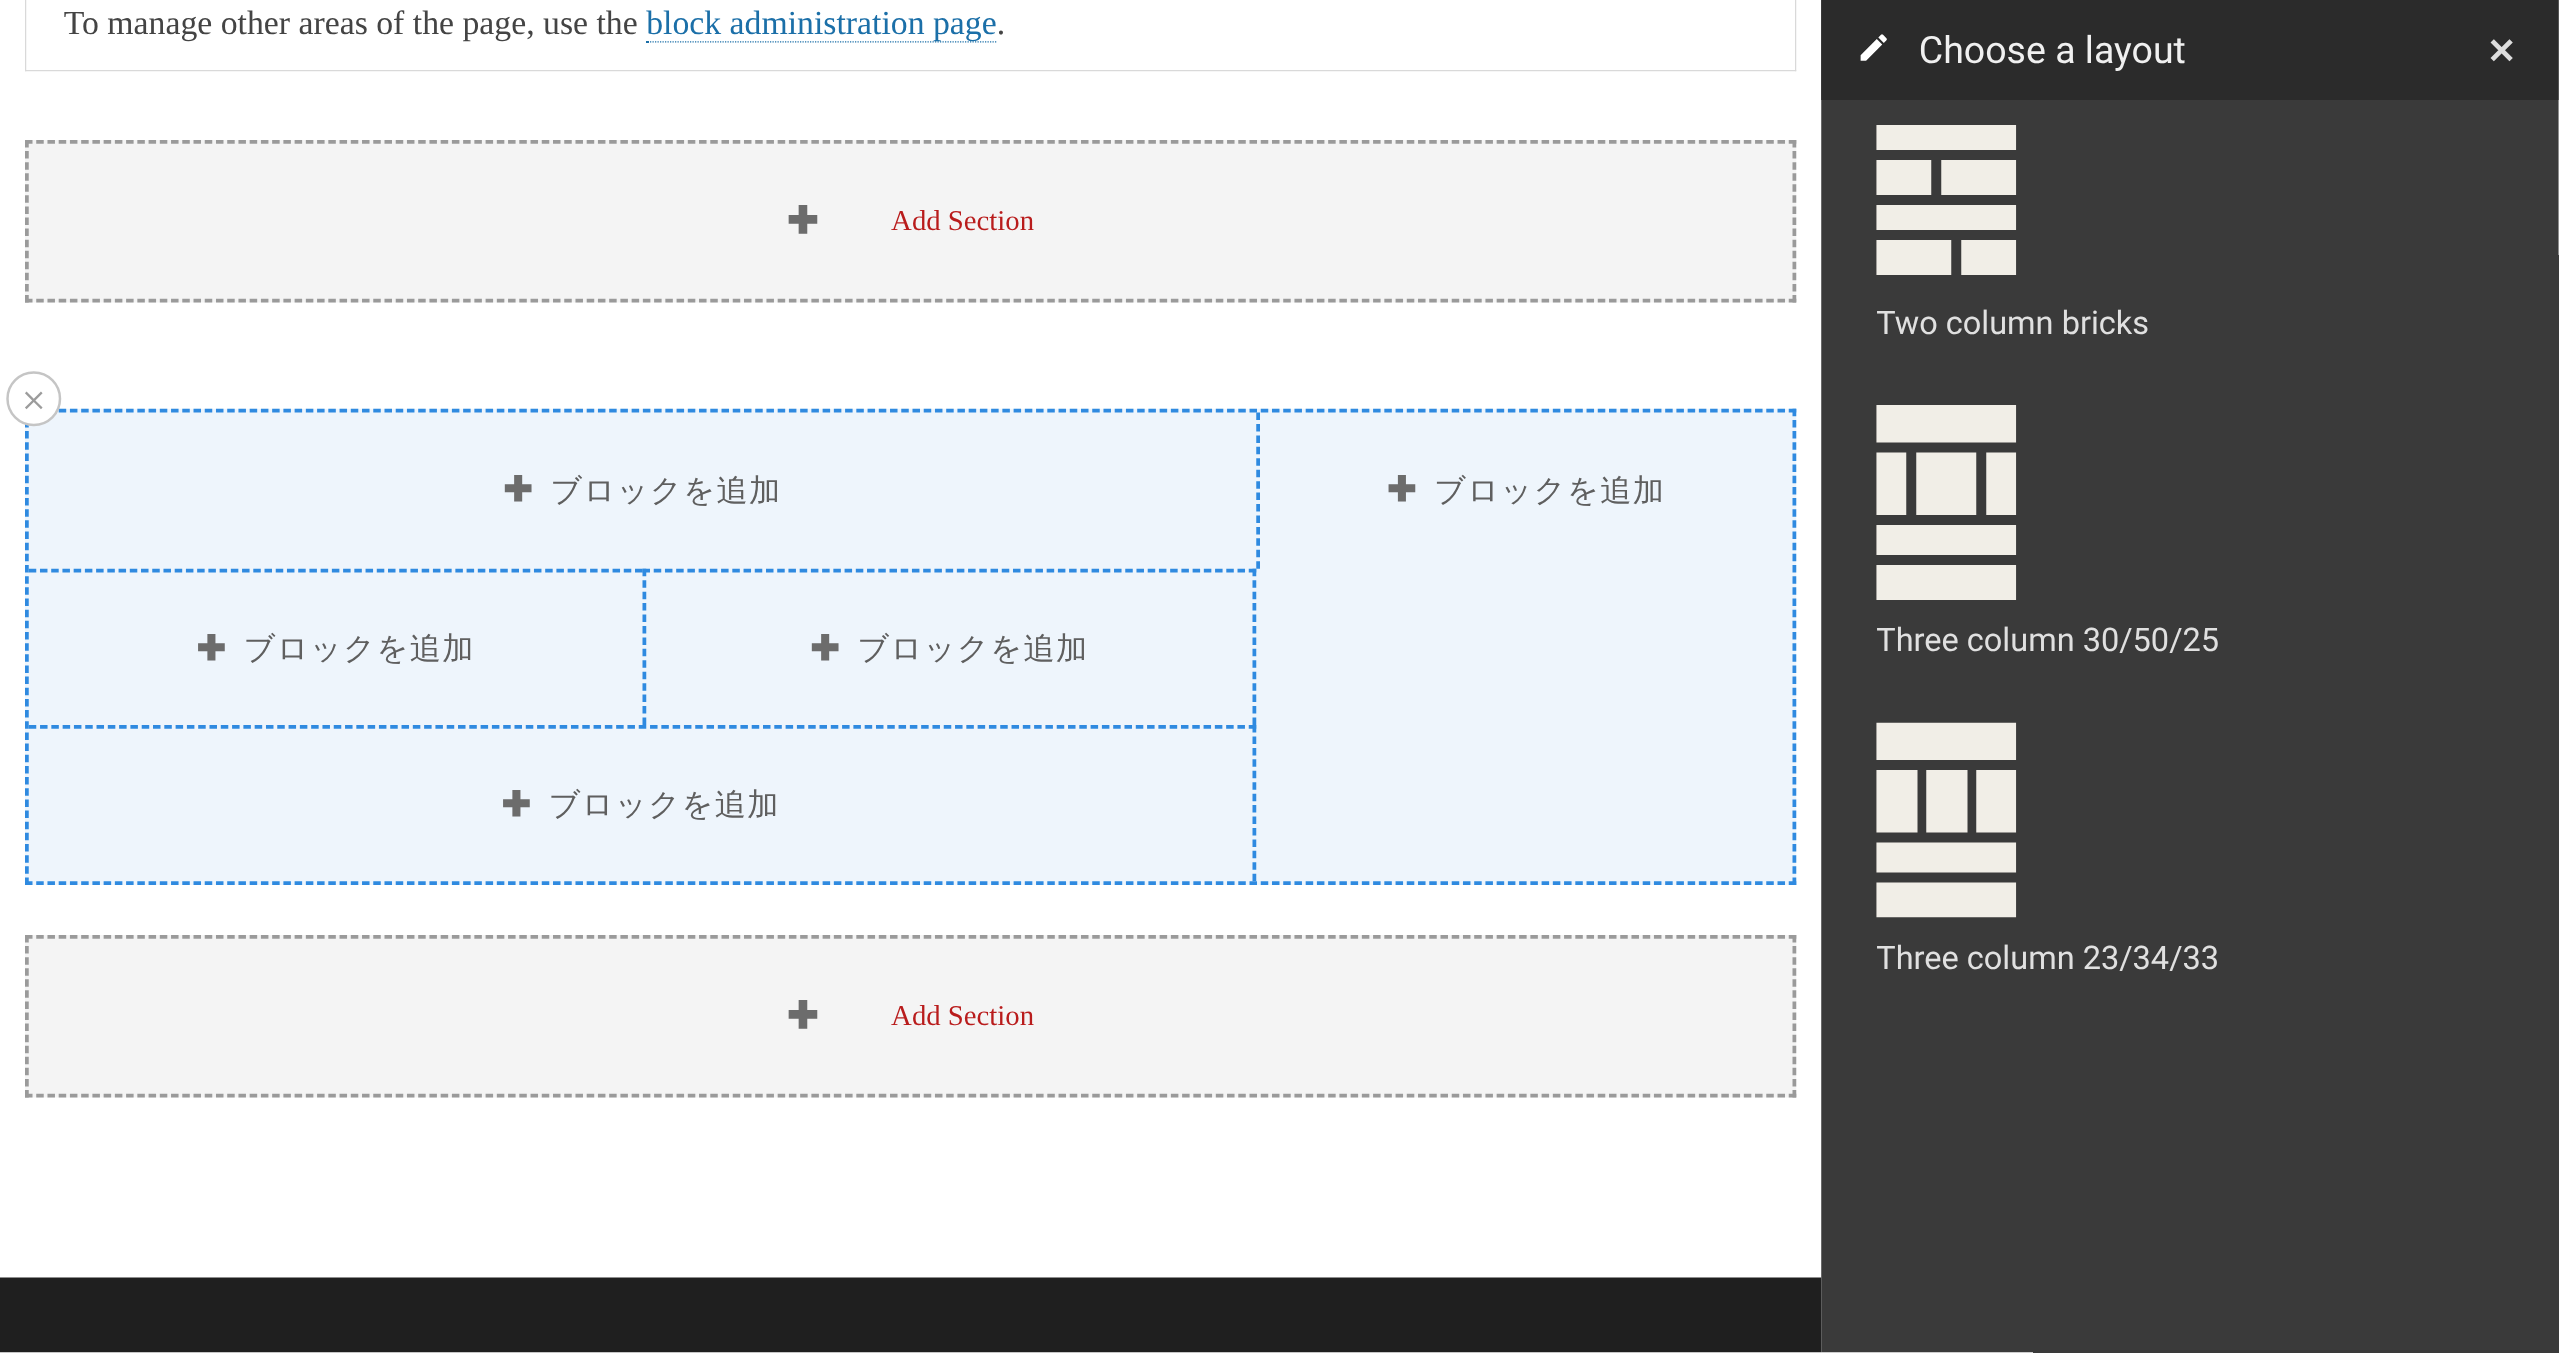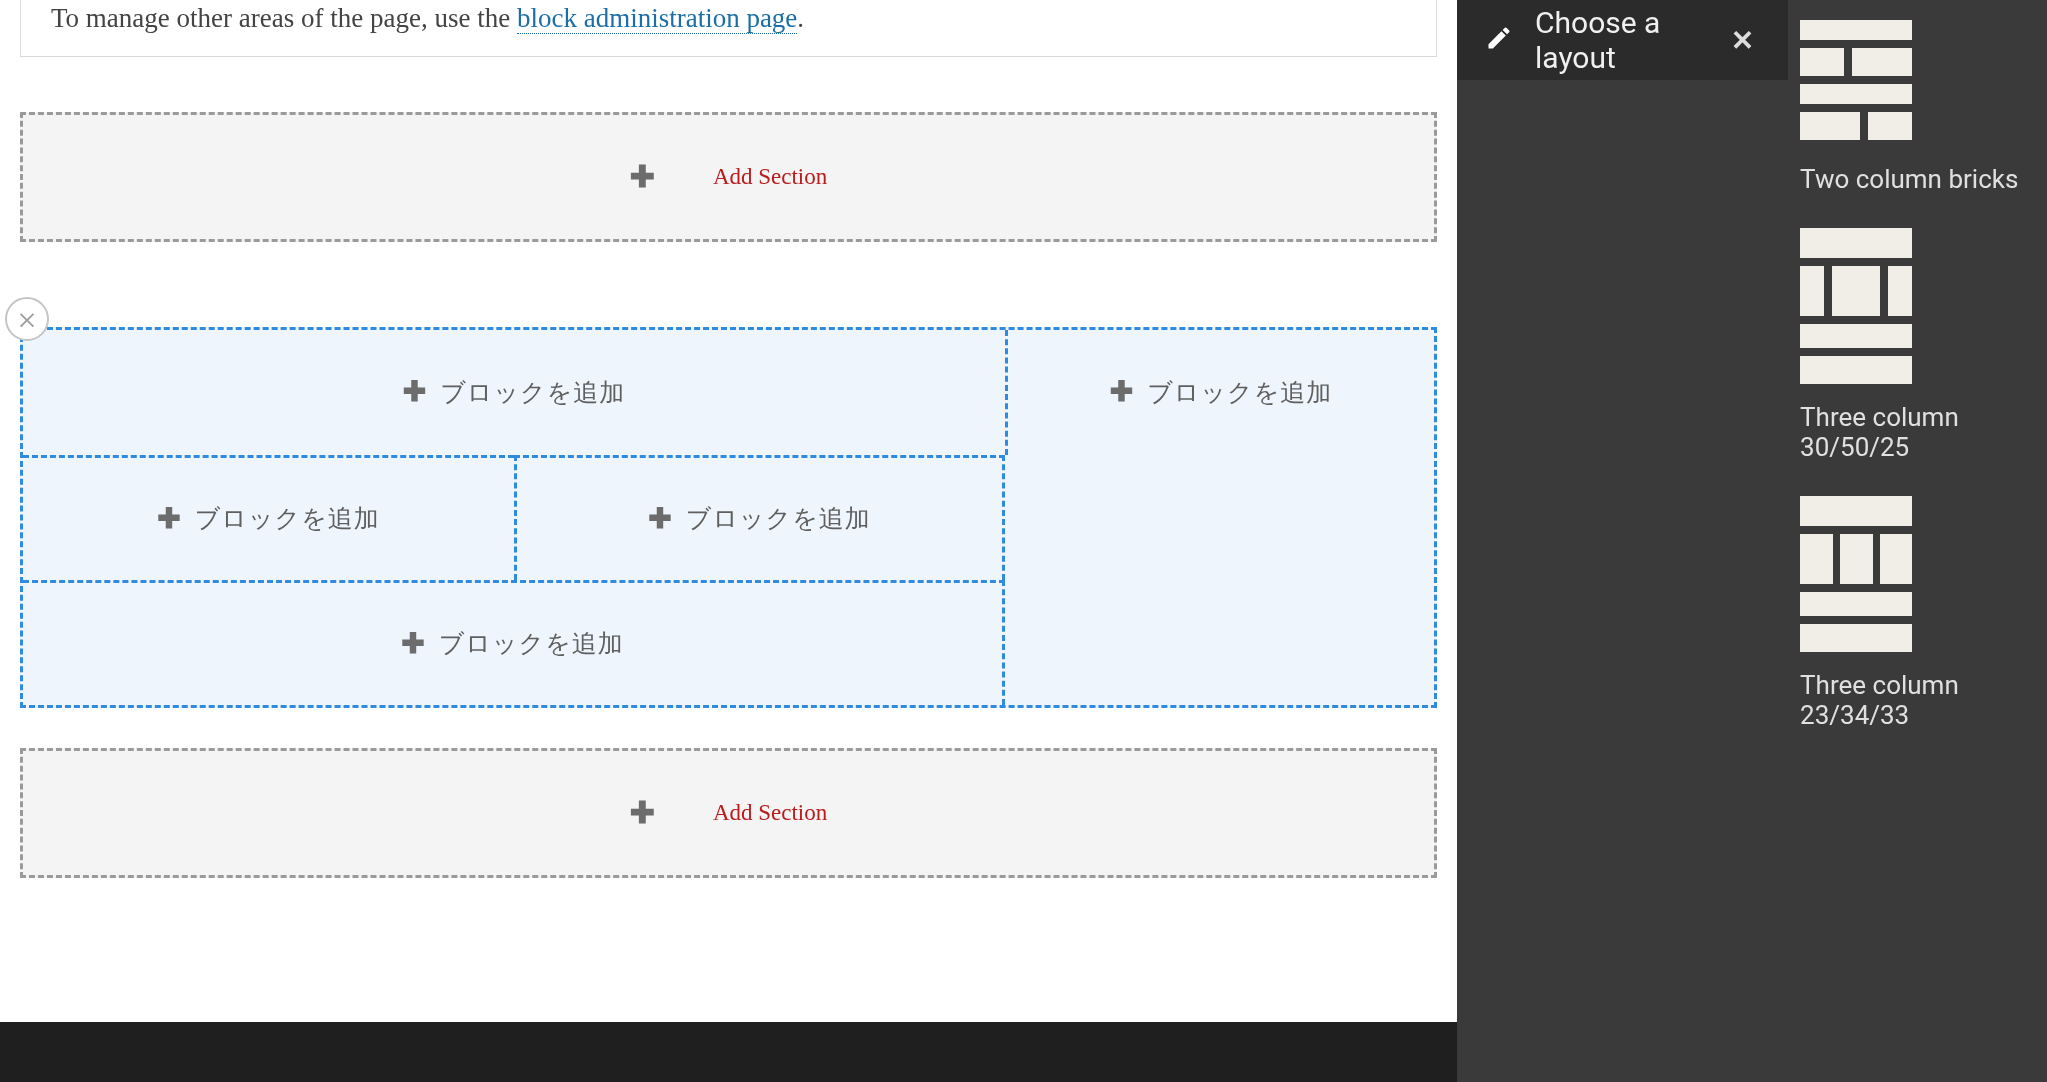--- a/index.html
+++ b/index.html
@@ -46,27 +46,27 @@
 .blue-row.row3 .cell { flex: 1 1 100%; border-top: 3px dashed #2f8ae0; border-right: 3px dashed #2f8ae0; }
 
 .cell { height: 125px; display: flex; align-items: center; justify-content: center; gap: 14px; cursor: pointer; }
 .cell .plus { font-size: 28px; font-weight: 700; color: #6c6c6c; line-height: 1; }
 .cell .t { font-size: 25px; color: #5f5f5f; letter-spacing: 1px; white-space: nowrap; }
 
 
 .footer-bar { position: absolute; bottom: 0; left: 0; right: 0; height: 60px; background: #1f1f1f; }
 
 
-.sidebar { flex: 0 0 590px; background: #3a3a3a; color: #e4e4e4; display: flex; flex-direction: row; position: relative; }
+.sidebar { flex: 0 0 590px; background: #3a3a3a; color: #e4e4e4; display: flex; flex-direction: column; position: relative; }
 .sidebar-header { background: #2b2b2b; height: 80px; display: flex; align-items: center; padding: 0 28px; gap: 22px; }
 .sidebar-header .pencil-icon svg { width: 28px; height: 28px; }
 .sidebar-header .title { font-size: 30px; color: #f0f0f0; font-weight: 400; flex: 1; }
 .sidebar-header .close { font-size: 28px; color: #ddd; font-weight: 700; cursor: pointer; padding: 6px; }
 
-.layout-list { padding: 20px 12px; overflow-y: auto; display: flex; flex-direction: column; gap: 34px; border-radius: 22px; }
+.layout-list { padding: 20px 44px; overflow-y: auto; display: flex; flex-direction: column; gap: 50px; border-radius: 22px; }
 .layout-item { cursor: pointer; }
 .layout-item.selected { outline: 6px solid #ff3a1f; outline-offset: -2px; padding: 18px 14px; margin: -18px -14px; }
 .layout-label { margin-top: 18px; font-size: 26px; color: #e0e0e0; }
 .layout-icon { display: block; }
 
 
 .lp-bg { fill: #f1eee7; }
 
 </style>
 </head>

